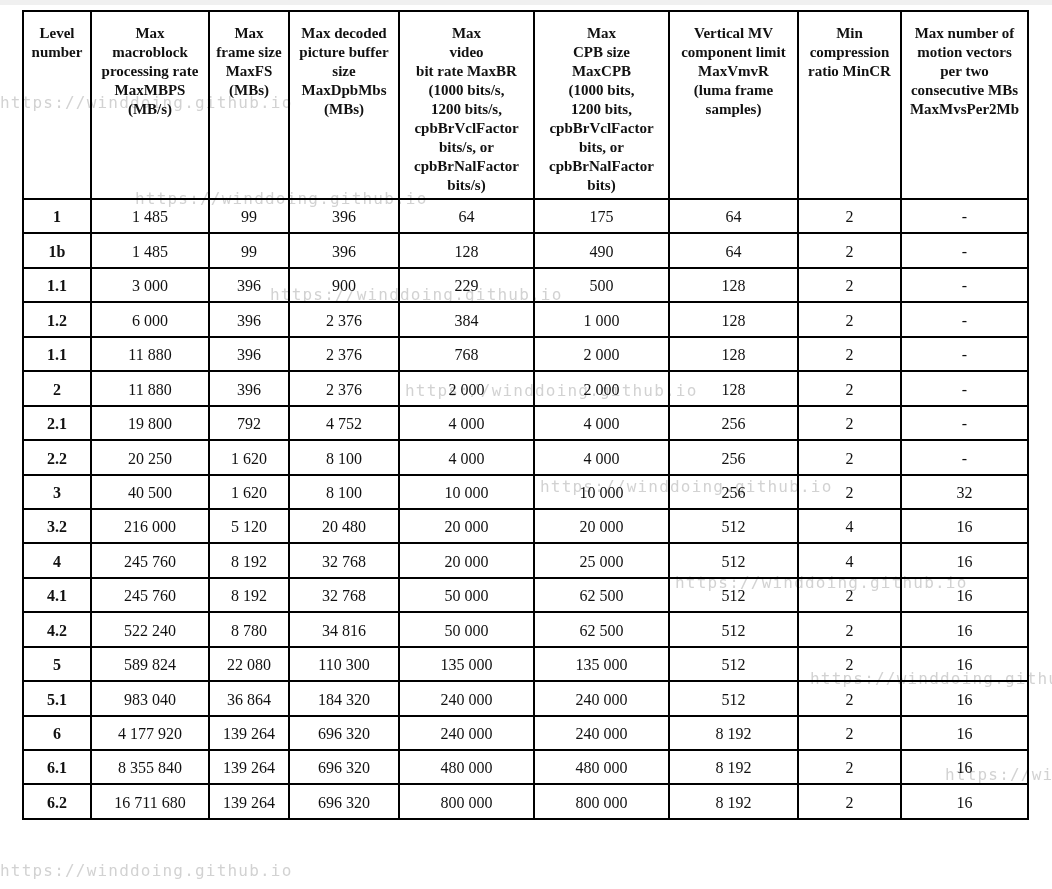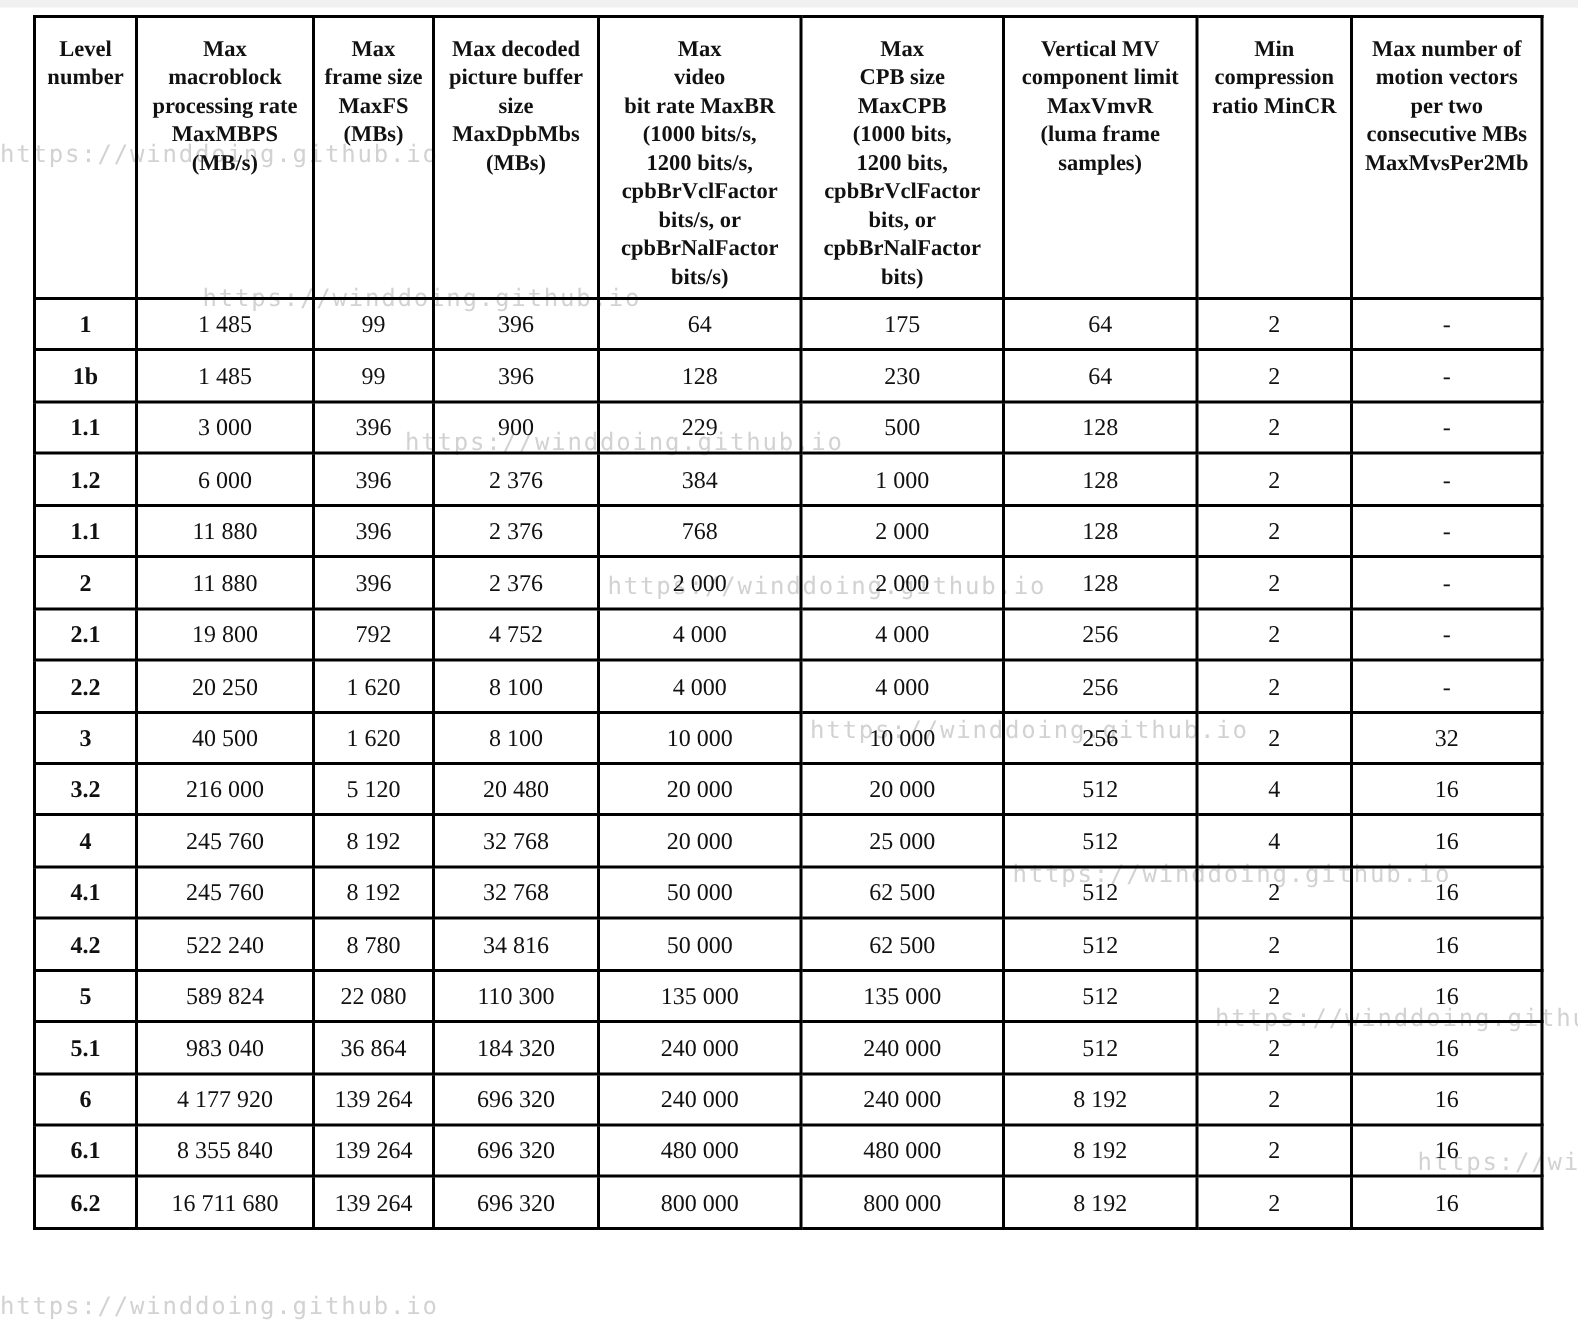--- a/index.html
+++ b/index.html
@@ -175,21 +175,21 @@
           <td>64</td>
           <td>2</td>
           <td>-</td>
         </tr>
         <tr>
           <td>1b</td>
           <td>1 485</td>
           <td>99</td>
           <td>396</td>
           <td>128</td>
-          <td>230</td>
+          <td>490</td>
           <td>64</td>
           <td>2</td>
           <td>-</td>
         </tr>
         <tr>
           <td>1.1</td>
           <td>3 000</td>
           <td>396</td>
           <td>900</td>
           <td>229</td>

